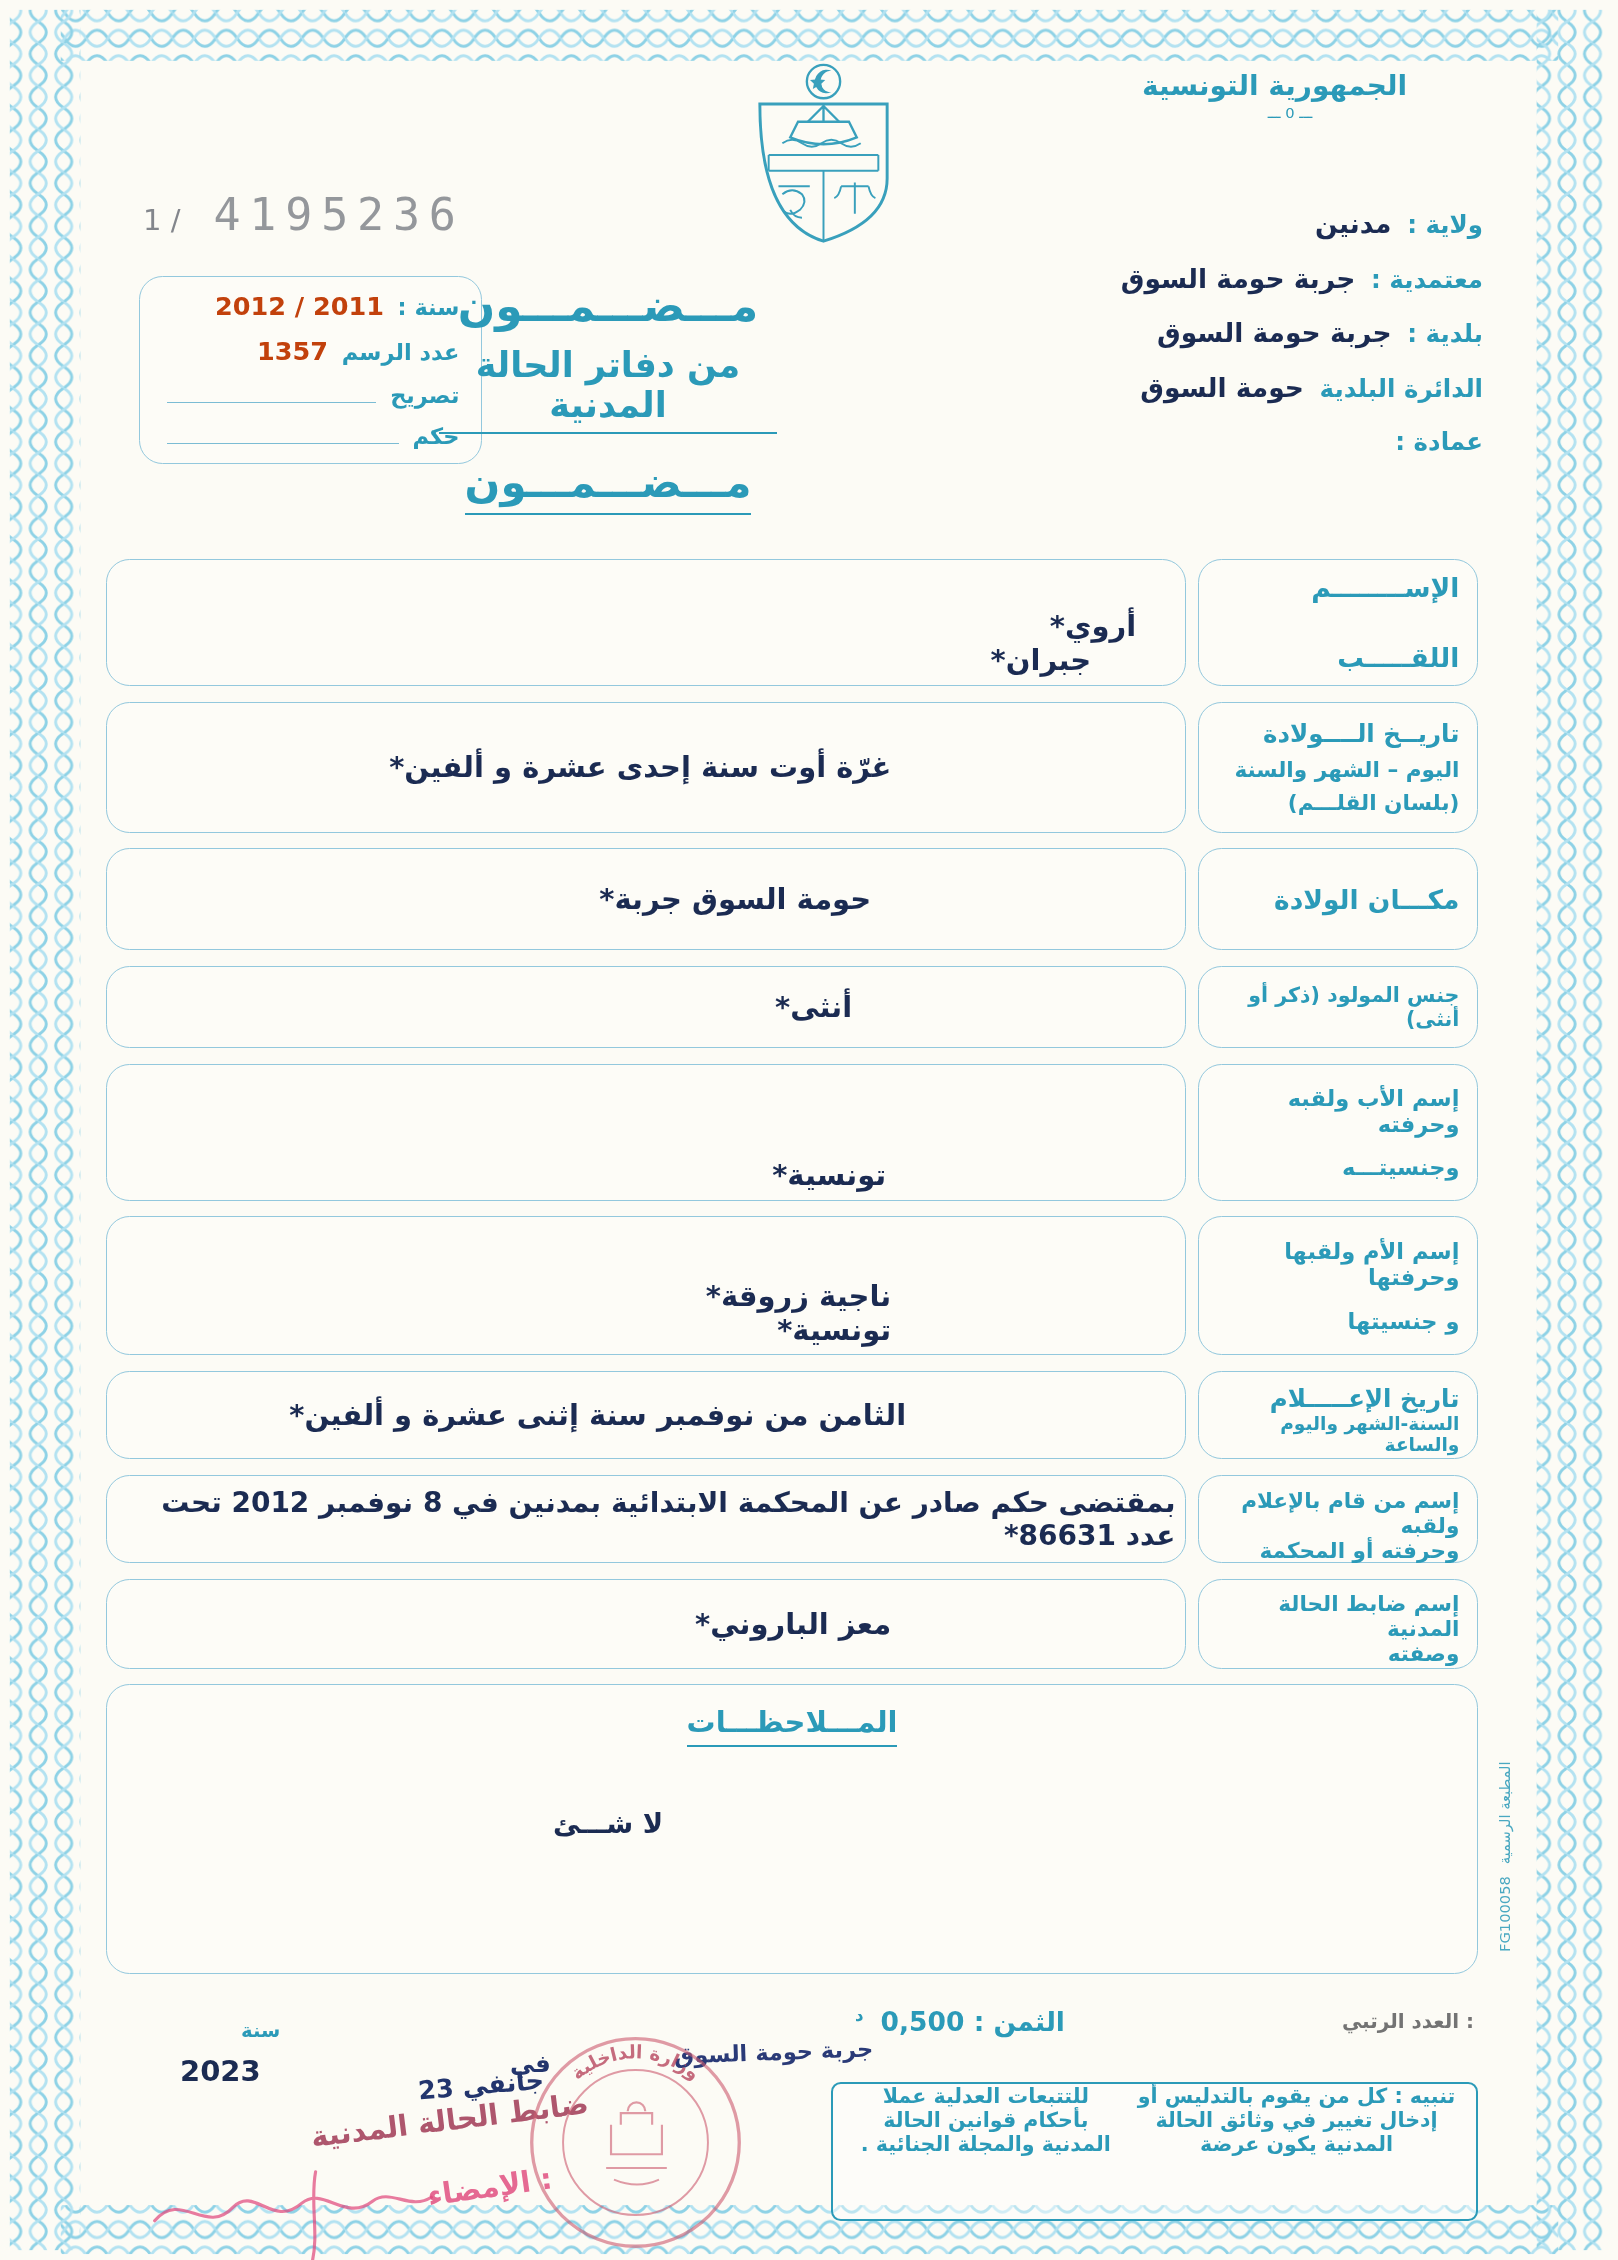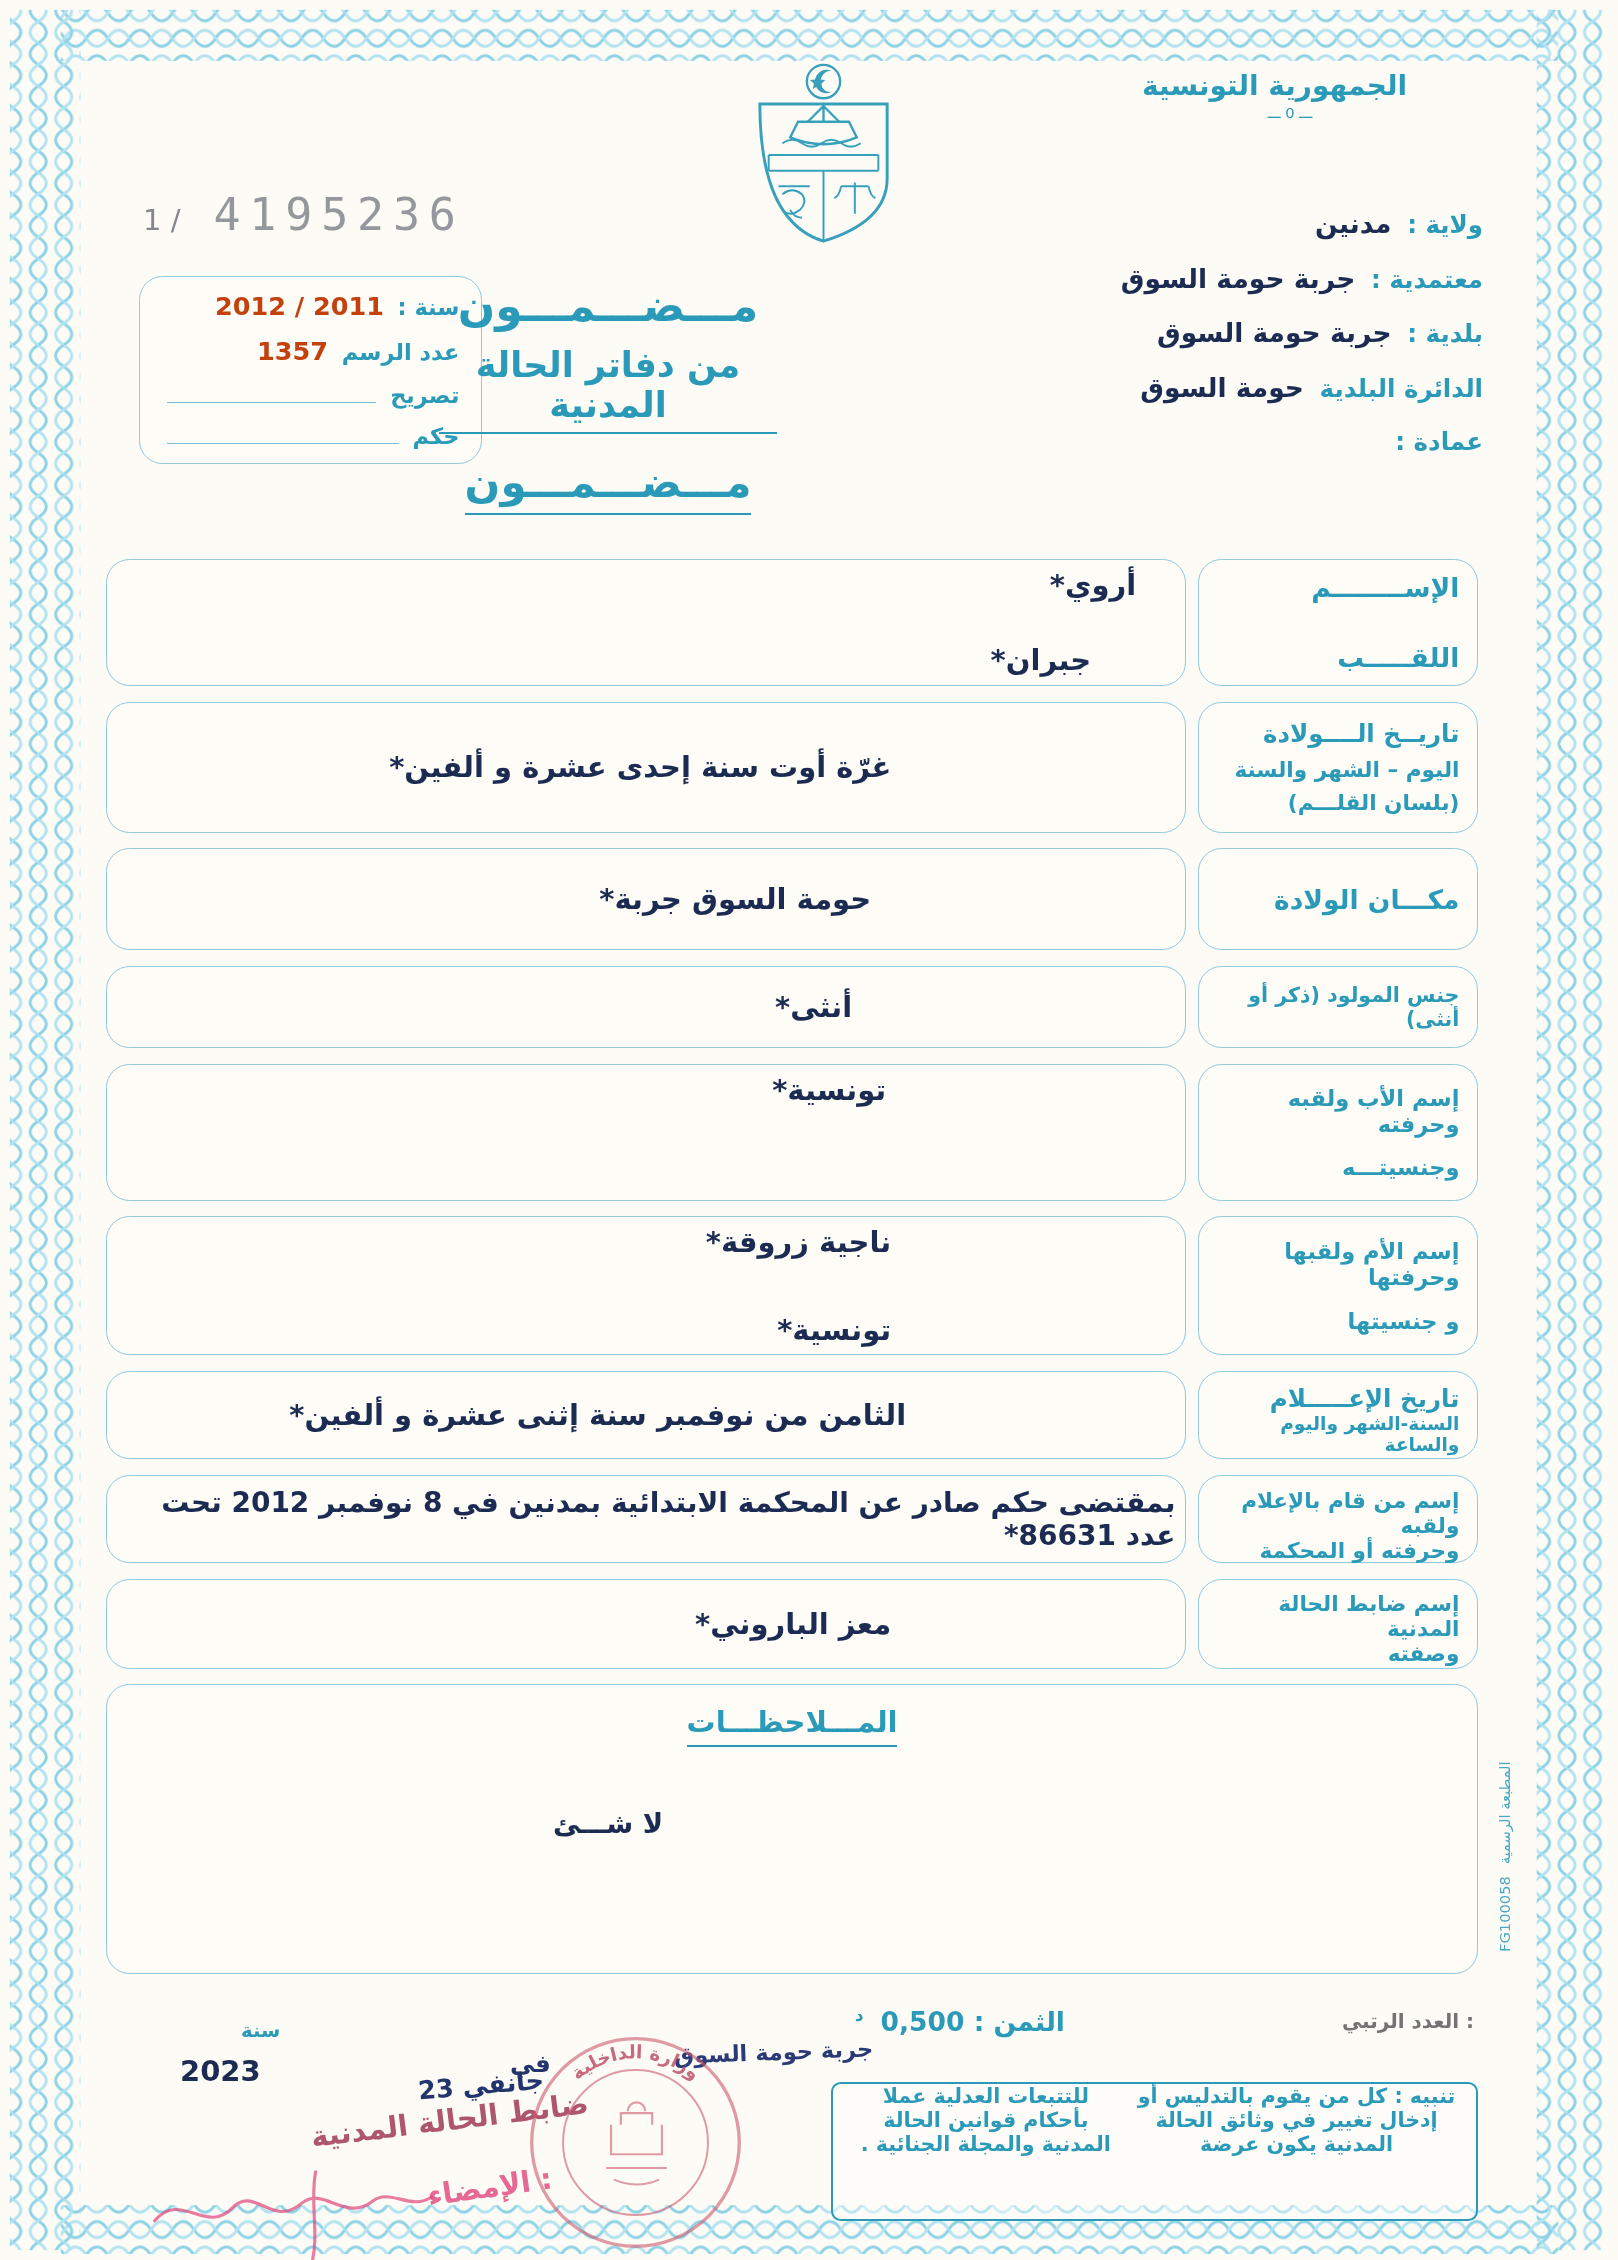--- a/index.html
+++ b/index.html
@@ -33,21 +33,21 @@
   .admin .albl{font-size:24.5px;font-weight:bold;color:#2b9ab8;white-space:nowrap}
   .admin .aval{font-size:26.5px;font-weight:bold;color:#1b2b52}
 
   
   .form{top:559px;left:106px;width:1372px;display:flex;flex-direction:column;gap:15.7px;direction:rtl}
   .frow{display:flex;gap:11.8px}
   .flabel{width:280px;flex:none;color:#2b9ab8;font-weight:bold;display:flex;flex-direction:column;justify-content:space-around;padding:11.8px 17.6px;text-align:right}
   .flabel.spread{justify-content:space-between}
   .flabel.center{justify-content:center}
   .fcontent{flex:1;display:flex;flex-direction:column;justify-content:center;padding:7.8px 23.5px;color:#1b2b52;font-weight:bold;font-size:29px;text-align:right}
-  .fcontent.two{justify-content:space-between}
+  .fcontent.two{justify-content:flex-end}
   .notes{width:100%;height:290px;position:relative;padding-top:19.6px;text-align:center}
   .notes .ntitle{display:inline-block;font-size:29px;font-weight:bold;color:#2b9ab8;border-bottom:2.5px solid #2b9ab8;padding-bottom:5.9px}
   .notes .nval{position:absolute;top:123px;left:446px;font-size:27.4px;font-weight:bold;color:#1b2b52}
 
   
   .ordinal{top:2009px;right:144px;font-size:20px;font-weight:bold;color:#737373}
   .price{top:2005px;left:855px;font-size:26.5px;font-weight:bold;color:#2b9ab8;direction:rtl}
   .price sup{font-size:16.7px;margin-right:7.8px}
   .notice{top:2082px;left:831px;width:647px;height:139px;border:2.5px solid #2b9ab8;border-radius:9.8px;color:#2b9ab8;font-size:20.6px;font-weight:bold;direction:rtl;text-align:center;display:flex;flex-direction:row;justify-content:center;gap:9.8px;padding:0 15.7px;background:rgba(255,255,255,.4)}
   .place-stamp{top:2039px;left:674px;font-size:22.5px;font-weight:bold;color:#2a3a77;transform:rotate(-2deg)}

